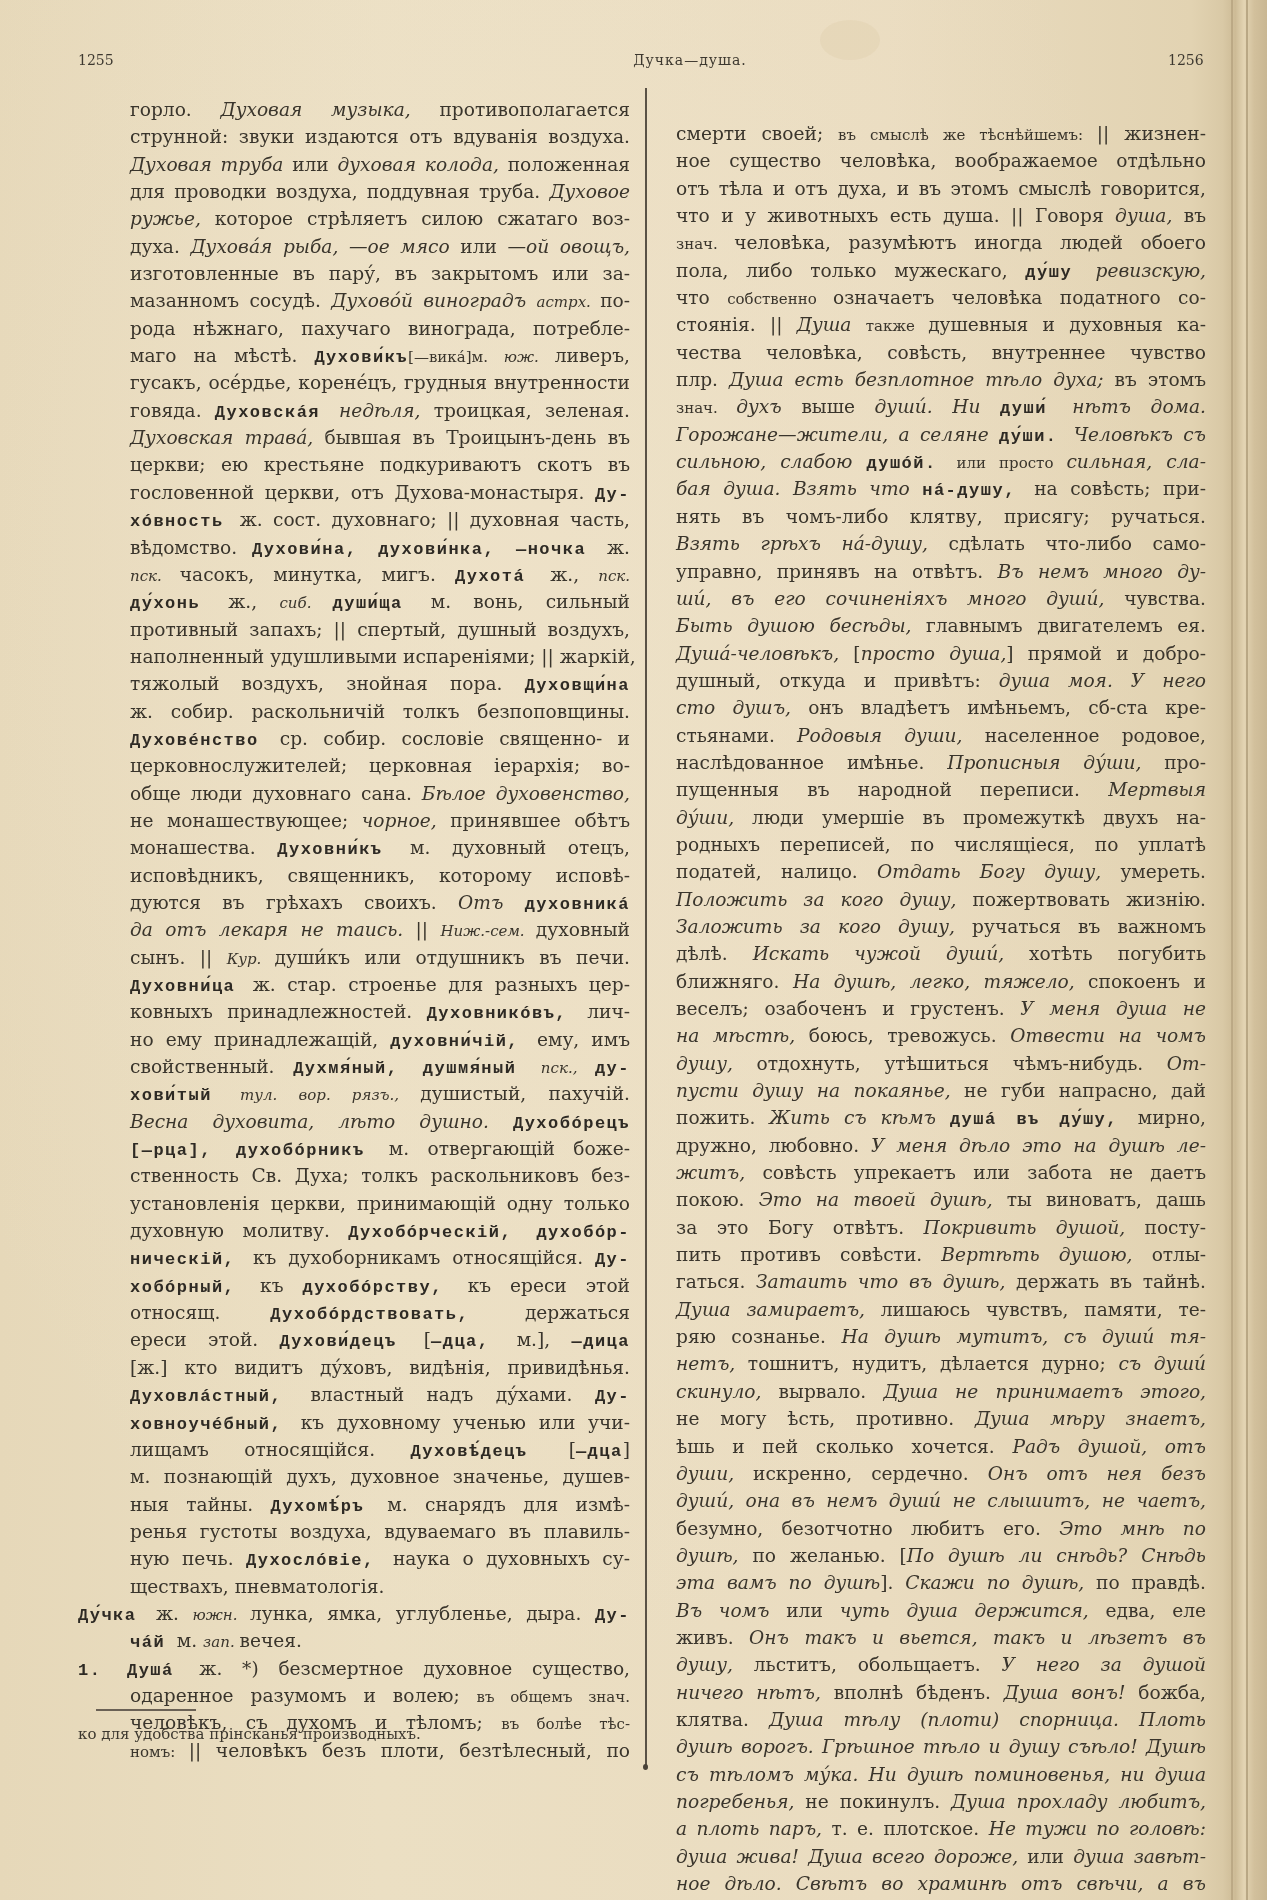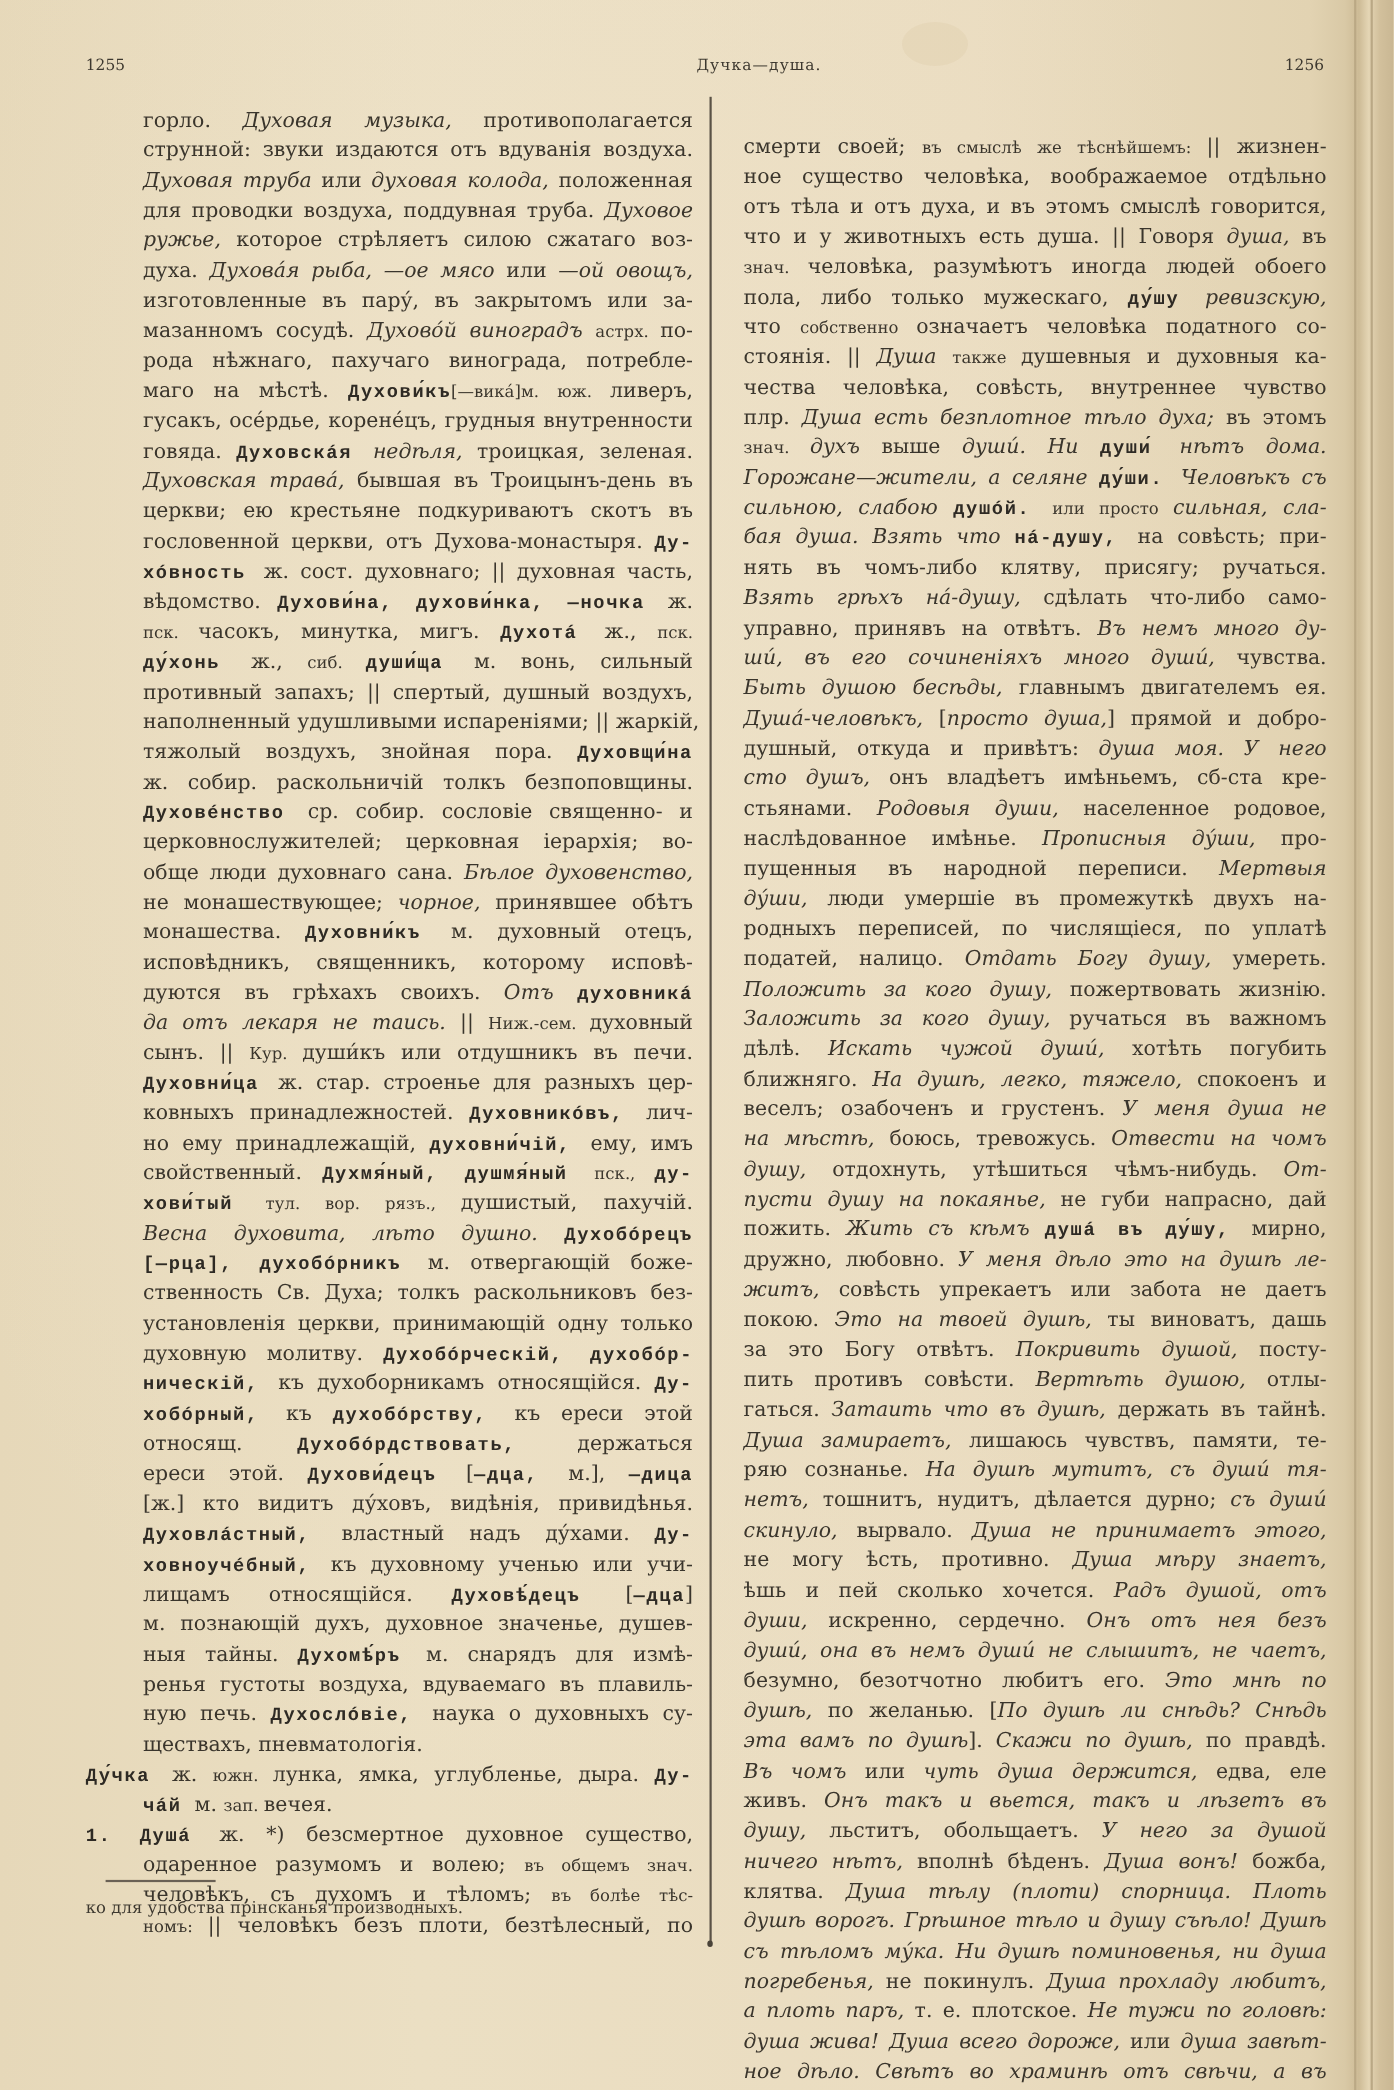--- a/index.html
+++ b/index.html
@@ -37,21 +37,21 @@
     text-align: justify; text-align-last: justify;
     height: 27.35px;
   }
   .line.cont { padding-left: 52px; width: 500px; }
   .line.head { padding-left: 0; width: 552px; }
   .line.last { text-align-last: left; }
   .col-right .line { width: 530px; padding-left: 0; }
   .seg-b { font-family: Liberation Mono, monospace; font-weight: bold; letter-spacing: 1.5px; font-size: 17px; color: #2e2a24; }
   .seg-i { font-style: italic; }
   .seg-s { font-size: 15px; }
-  .seg-si { font-size: 15px; }
+  .seg-si { font-style: italic; font-size: 15px; }
   .divider {
     position: absolute; left: 645px; top: 88px; width: 1.5px; height: 1680px;
     background: #5a5246;
   }
   .divider-dot {
     position: absolute; left: 643px; top: 1764px; width: 5px; height: 6px; border-radius: 50%;
     background: #4a4339;
   }
   .footnote-rule {
     position: absolute; left: 96px; top: 1709px; width: 100px; height: 1.5px; background: #6a6155;

